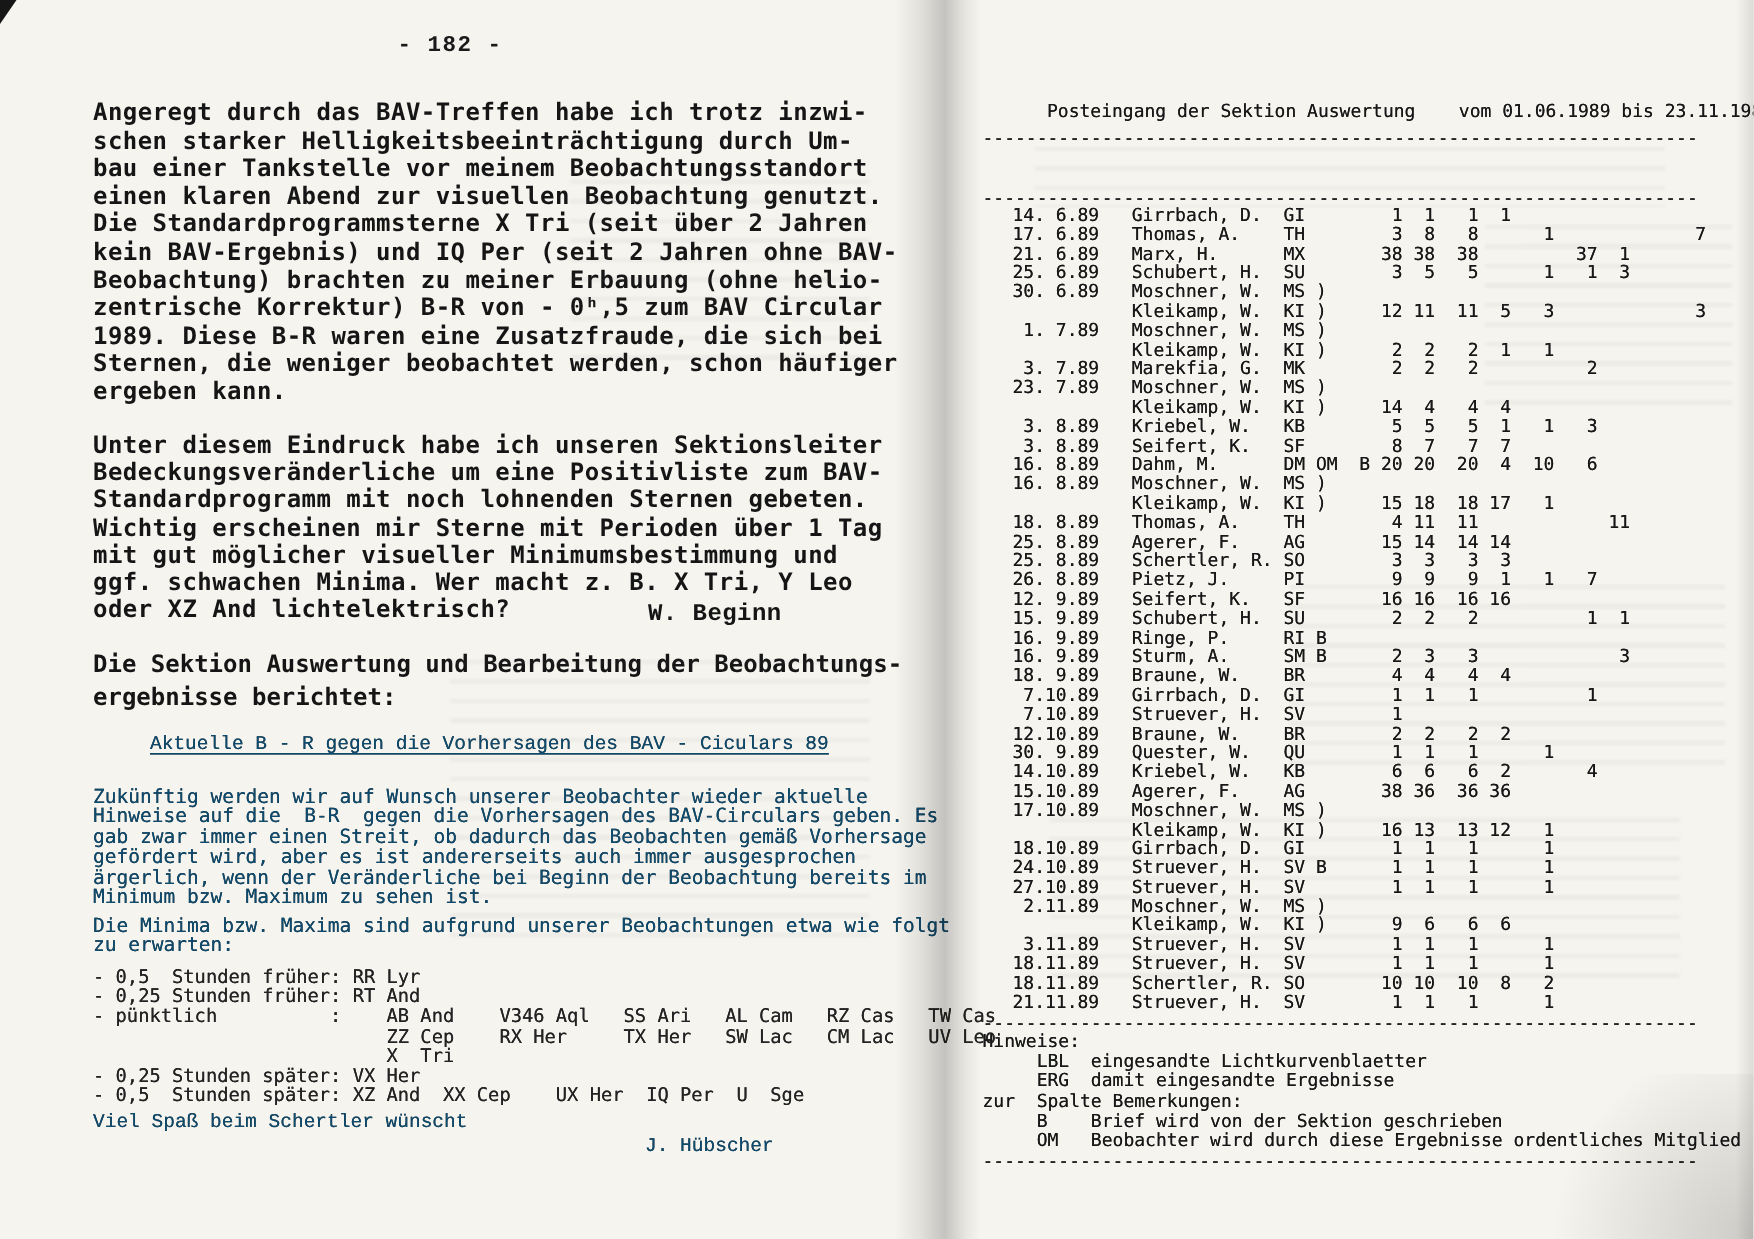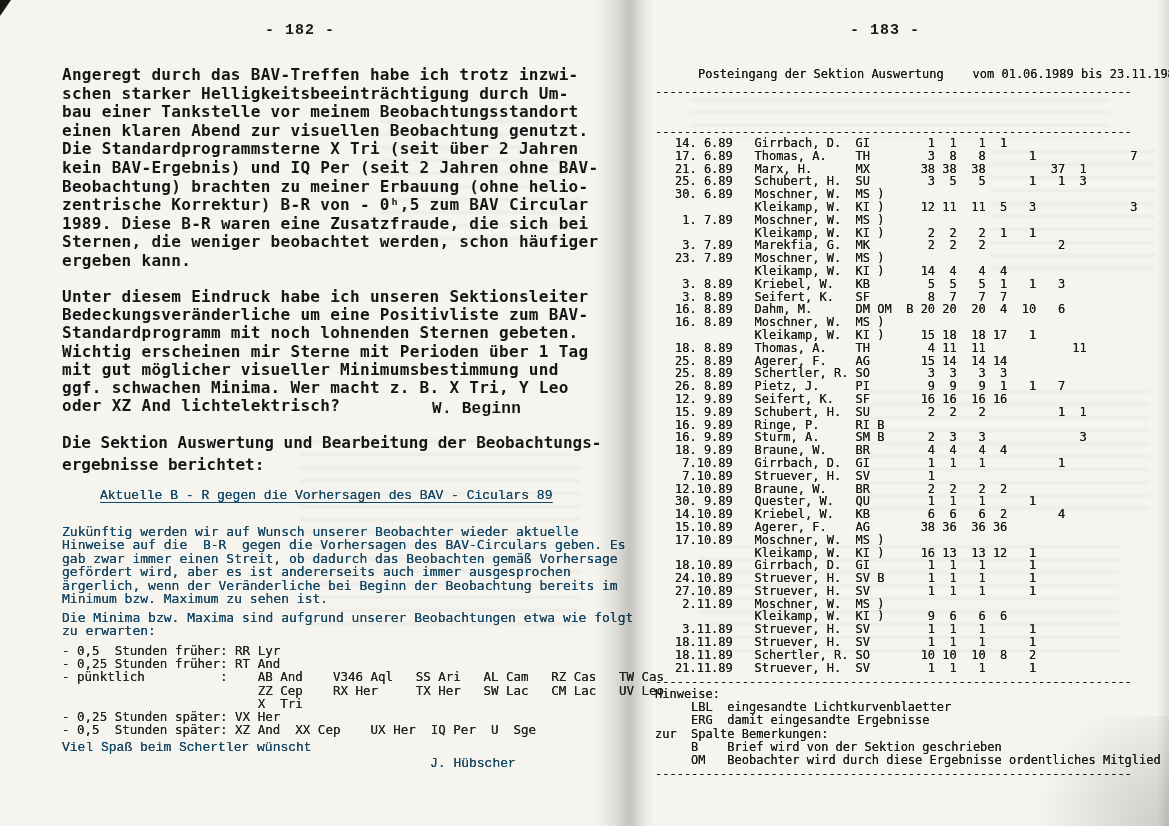--- a/index.html
+++ b/index.html
@@ -82,21 +82,20 @@
   <pre class="list" style="left:62px;top:644px;">- 0,5  Stunden früher: RR Lyr
 - 0,25 Stunden früher: RT And
 - pünktlich          :    AB And    V346 Aql   SS Ari   AL Cam   RZ Cas   TW Cas
                           ZZ Cep    RX Her     TX Her   SW Lac   CM Lac   UV Leo
                           X  Tri
 - 0,25 Stunden später: VX Her
 - 0,5  Stunden später: XZ And  XX Cep    UX Her  IQ Per  U  Sge</pre>
   <div class="small" style="position:absolute;left:62px;top:741px;">Viel Spaß beim Schertler wünscht</div>
   <div class="small" style="position:absolute;left:430px;top:757px;">J. Hübscher</div>
 
-  <div class="pagenum pn-right">- 183 -</div>
 
   <pre class="tbl" style="left:682px;top:68px;margin-left:16px;">Posteingang der Sektion Auswertung    vom 01.06.1989 bis 23.11.1989</pre>
   <pre class="tbl sep" style="left:655px;top:86px;">------------------------------------------------------------------</pre>
   <pre class="tbl sep" style="left:655px;top:126px;">------------------------------------------------------------------</pre>
   <pre class="tbl tbl-rows" style="left:655px;top:137px;margin-left:20px;">14. 6.89   Girrbach, D.  GI        1  1   1  1
 17. 6.89   Thomas, A.    TH        3  8   8      1             7
 21. 6.89   Marx, H.      MX       38 38  38         37  1
 25. 6.89   Schubert, H.  SU        3  5   5      1   1  3
 30. 6.89   Moschner, W.  MS )
            Kleikamp, W.  KI )     12 11  11  5   3             3

